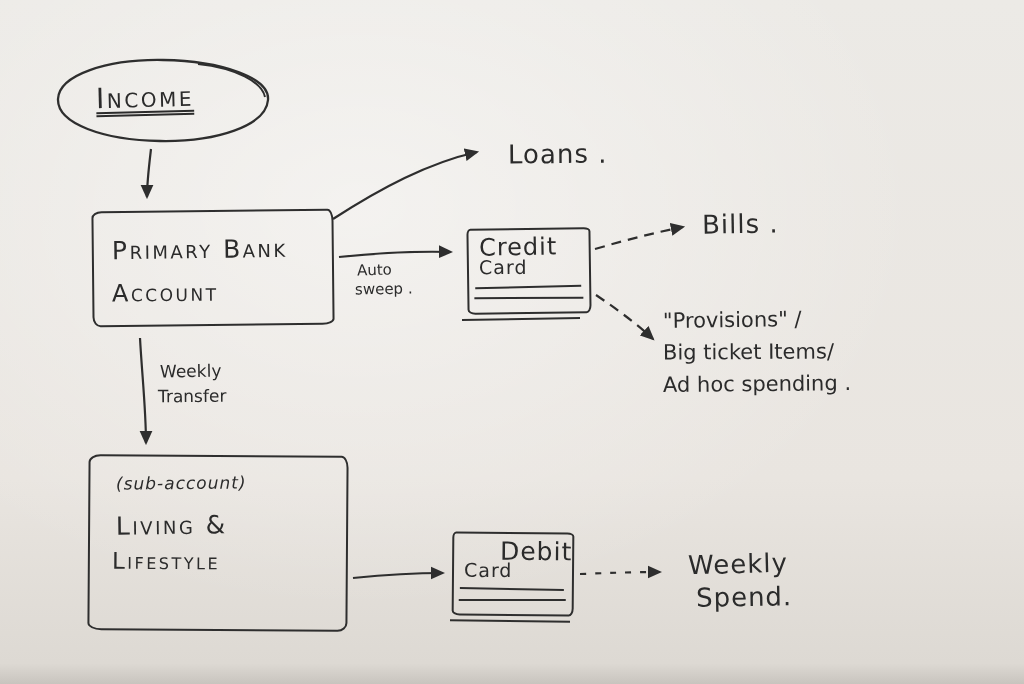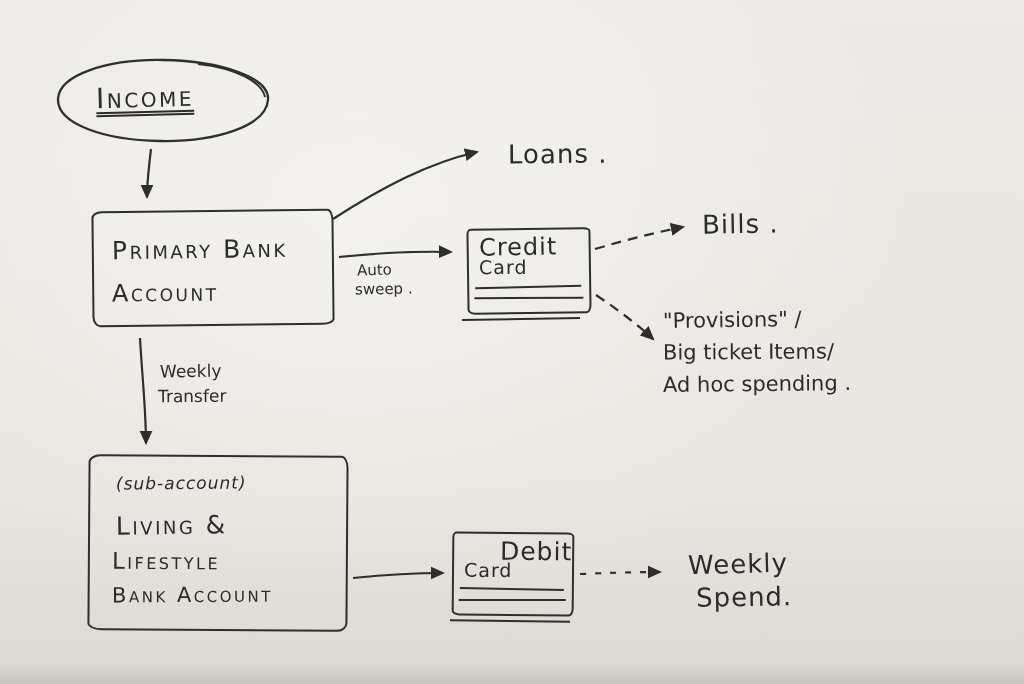--- a/index.html
+++ b/index.html
@@ -118,21 +118,20 @@
   <div class="hand label-md" style="left: 663px; top: 340px; transform: rotate(-0.4deg);">Big ticket Items/</div>
   <div class="hand label-md" style="left: 663px; top: 372px; transform: rotate(-0.6deg);">Ad hoc spending .</div>
 
   <div class="hand" style="left: 160px; top: 362px; font-size: 17px; transform: rotate(-1deg);">Weekly</div>
   <div class="hand" style="left: 158px; top: 387px; font-size: 17px; transform: rotate(-0.5deg);">Transfer</div>
 
   <div class="sketch-box box-sub"></div>
   <div class="hand" style="left: 116px; top: 474px; font-size: 17px; letter-spacing: 1px; transform: rotate(-0.5deg); font-style: italic;">(sub-account)</div>
   <div class="hand caps" style="left: 116px; top: 512px; font-size: 25px; transform: rotate(-0.8deg);">Living &amp;</div>
   <div class="hand caps" style="left: 112px; top: 548px; font-size: 23px; transform: rotate(0.3deg);">Lifestyle</div>
-  <div class="hand caps" style="left: 112px; top: 583px; font-size: 21px; transform: rotate(-0.3deg);">Bank Account</div>
 
   <div class="sketch-box box-card box-debit">
     <div class="card-line" style="left: 6px; right: 8px; top: 54px; transform: rotate(0.6deg);"></div>
     <div class="card-line" style="left: 5px; right: 6px; top: 65px; transform: rotate(-0.4deg);"></div>
   </div>
   <div class="card-line" style="left: 450px; top: 620px; width: 120px; transform: rotate(0.8deg);"></div>
   <div class="hand" style="left: 464px; top: 538px; font-size: 25px; letter-spacing: 1px; transform: rotate(0.5deg); margin-left: 36px;">Debit</div>
   <div class="hand" style="left: 464px; top: 560px; font-size: 19px; letter-spacing: 1px; transform: rotate(0.3deg);">Card</div>
 
   <div class="hand label-lg" style="left: 688px; top: 550px; letter-spacing: 1px; transform: rotate(-1.5deg);">Weekly</div>

